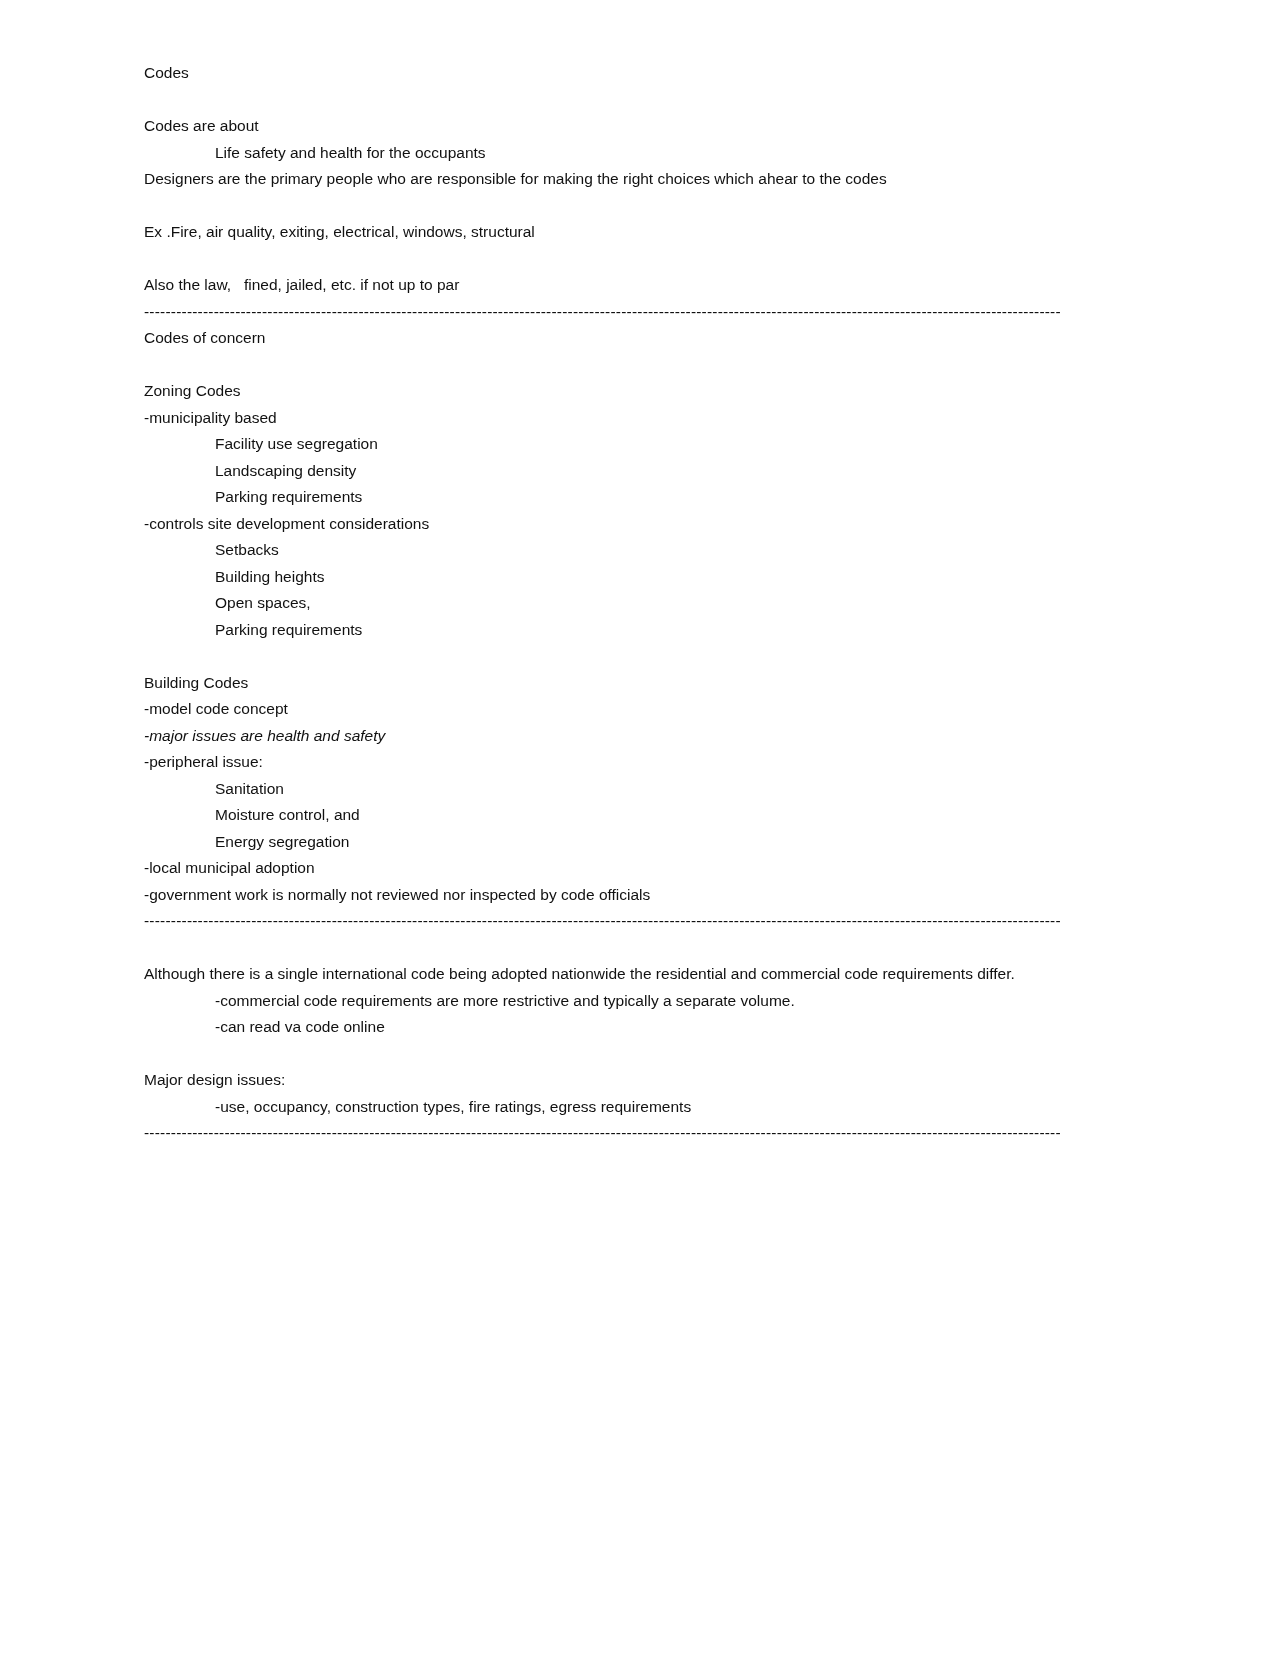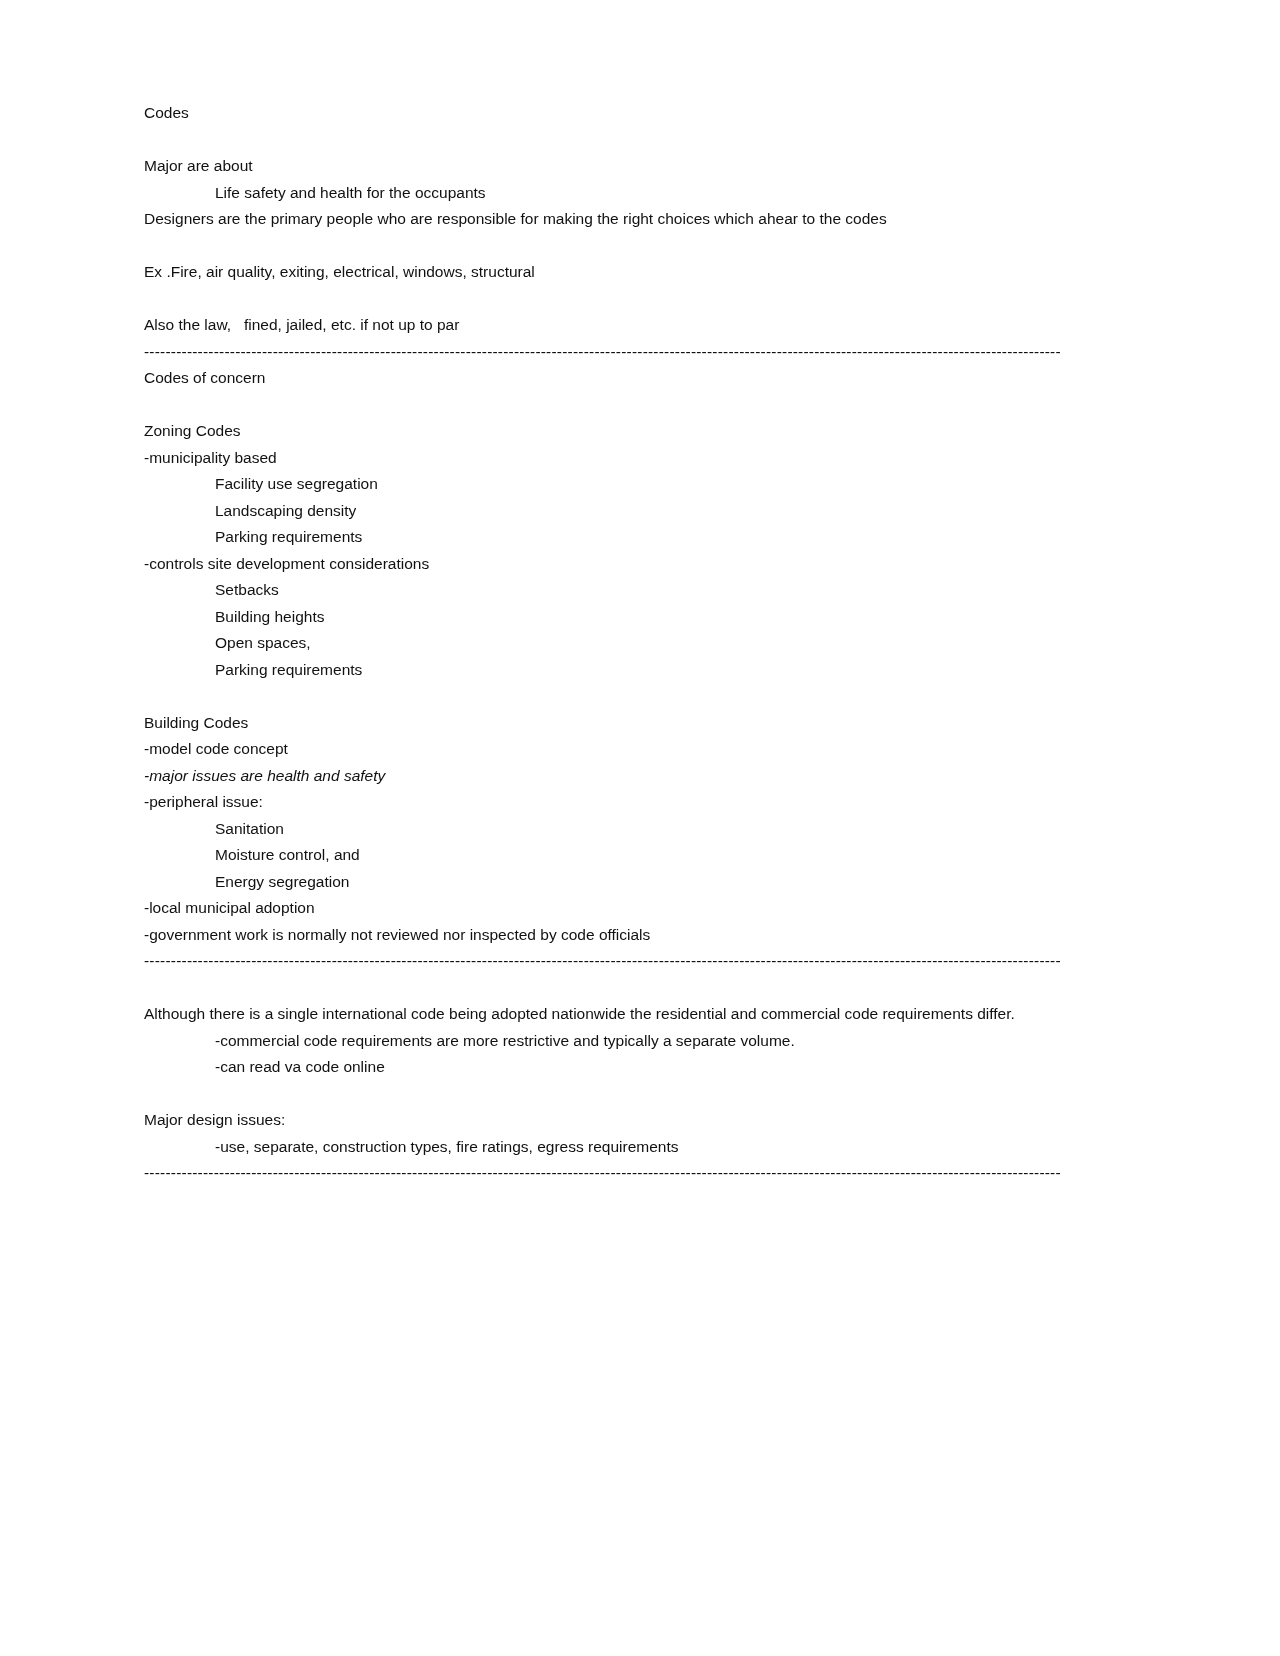--- a/index.html
+++ b/index.html
@@ -9,21 +9,21 @@
   body {
     width: 1280px;
     height: 1656px;
     font-family: "Liberation Sans", "DejaVu Sans", sans-serif;
     color: #111111;
   }
   .page {
     width: 1280px;
     height: 1656px;
     background: #ffffff;
-    padding: 100px 0 0 144px;
+    padding: 60px 0 0 144px;
     overflow: hidden;
   }
   .doc-body {
     width: 917px;
   }
   .line {
     font-size: 15.5px;
     line-height: 26.5px;
     min-height: 26.5px;
     white-space: pre-wrap;
@@ -38,21 +38,21 @@
     letter-spacing: 0.2px;
   }
 </style>
 </head>
 <body>
 
 <div class="page">
   <div class="doc-body" id="doc-body">
       <div class="line">Codes</div>
       <div class="line"></div>
-      <div class="line">Major are about</div>
+      <div class="line">Codes are about</div>
       <div class="line indent-1">Life safety and health for the occupants</div>
       <div class="line">Designers are the primary people who are responsible for making the right choices which ahear to the codes</div>
       <div class="line"></div>
       <div class="line">Ex .Fire, air quality, exiting, electrical, windows, structural</div>
       <div class="line"></div>
       <div class="line">Also the law,   fined, jailed, etc. if not up to par</div>
       <div class="line divider">------------------------------------------------------------------------------------------------------------------------------------------------------------------------------------------</div>
       <div class="line">Codes of concern</div>
       <div class="line"></div>
       <div class="line">Zoning Codes</div>
@@ -75,16 +75,16 @@
       <div class="line indent-1">Energy segregation</div>
       <div class="line">-local municipal adoption</div>
       <div class="line">-government work is normally not reviewed nor inspected by code officials</div>
       <div class="line divider">------------------------------------------------------------------------------------------------------------------------------------------------------------------------------------------</div>
       <div class="line"></div>
       <div class="line">Although there is a single international code being adopted nationwide the residential and commercial code requirements differ.</div>
       <div class="line indent-1">-commercial code requirements are more restrictive and typically a separate volume.</div>
       <div class="line indent-1">-can read va code online</div>
       <div class="line"></div>
       <div class="line">Major design issues:</div>
-      <div class="line indent-1">-use, separate, construction types, fire ratings, egress requirements</div>
+      <div class="line indent-1">-use, occupancy, construction types, fire ratings, egress requirements</div>
       <div class="line divider">------------------------------------------------------------------------------------------------------------------------------------------------------------------------------------------</div>
     </div>
 </div>
 
 </body></html>

